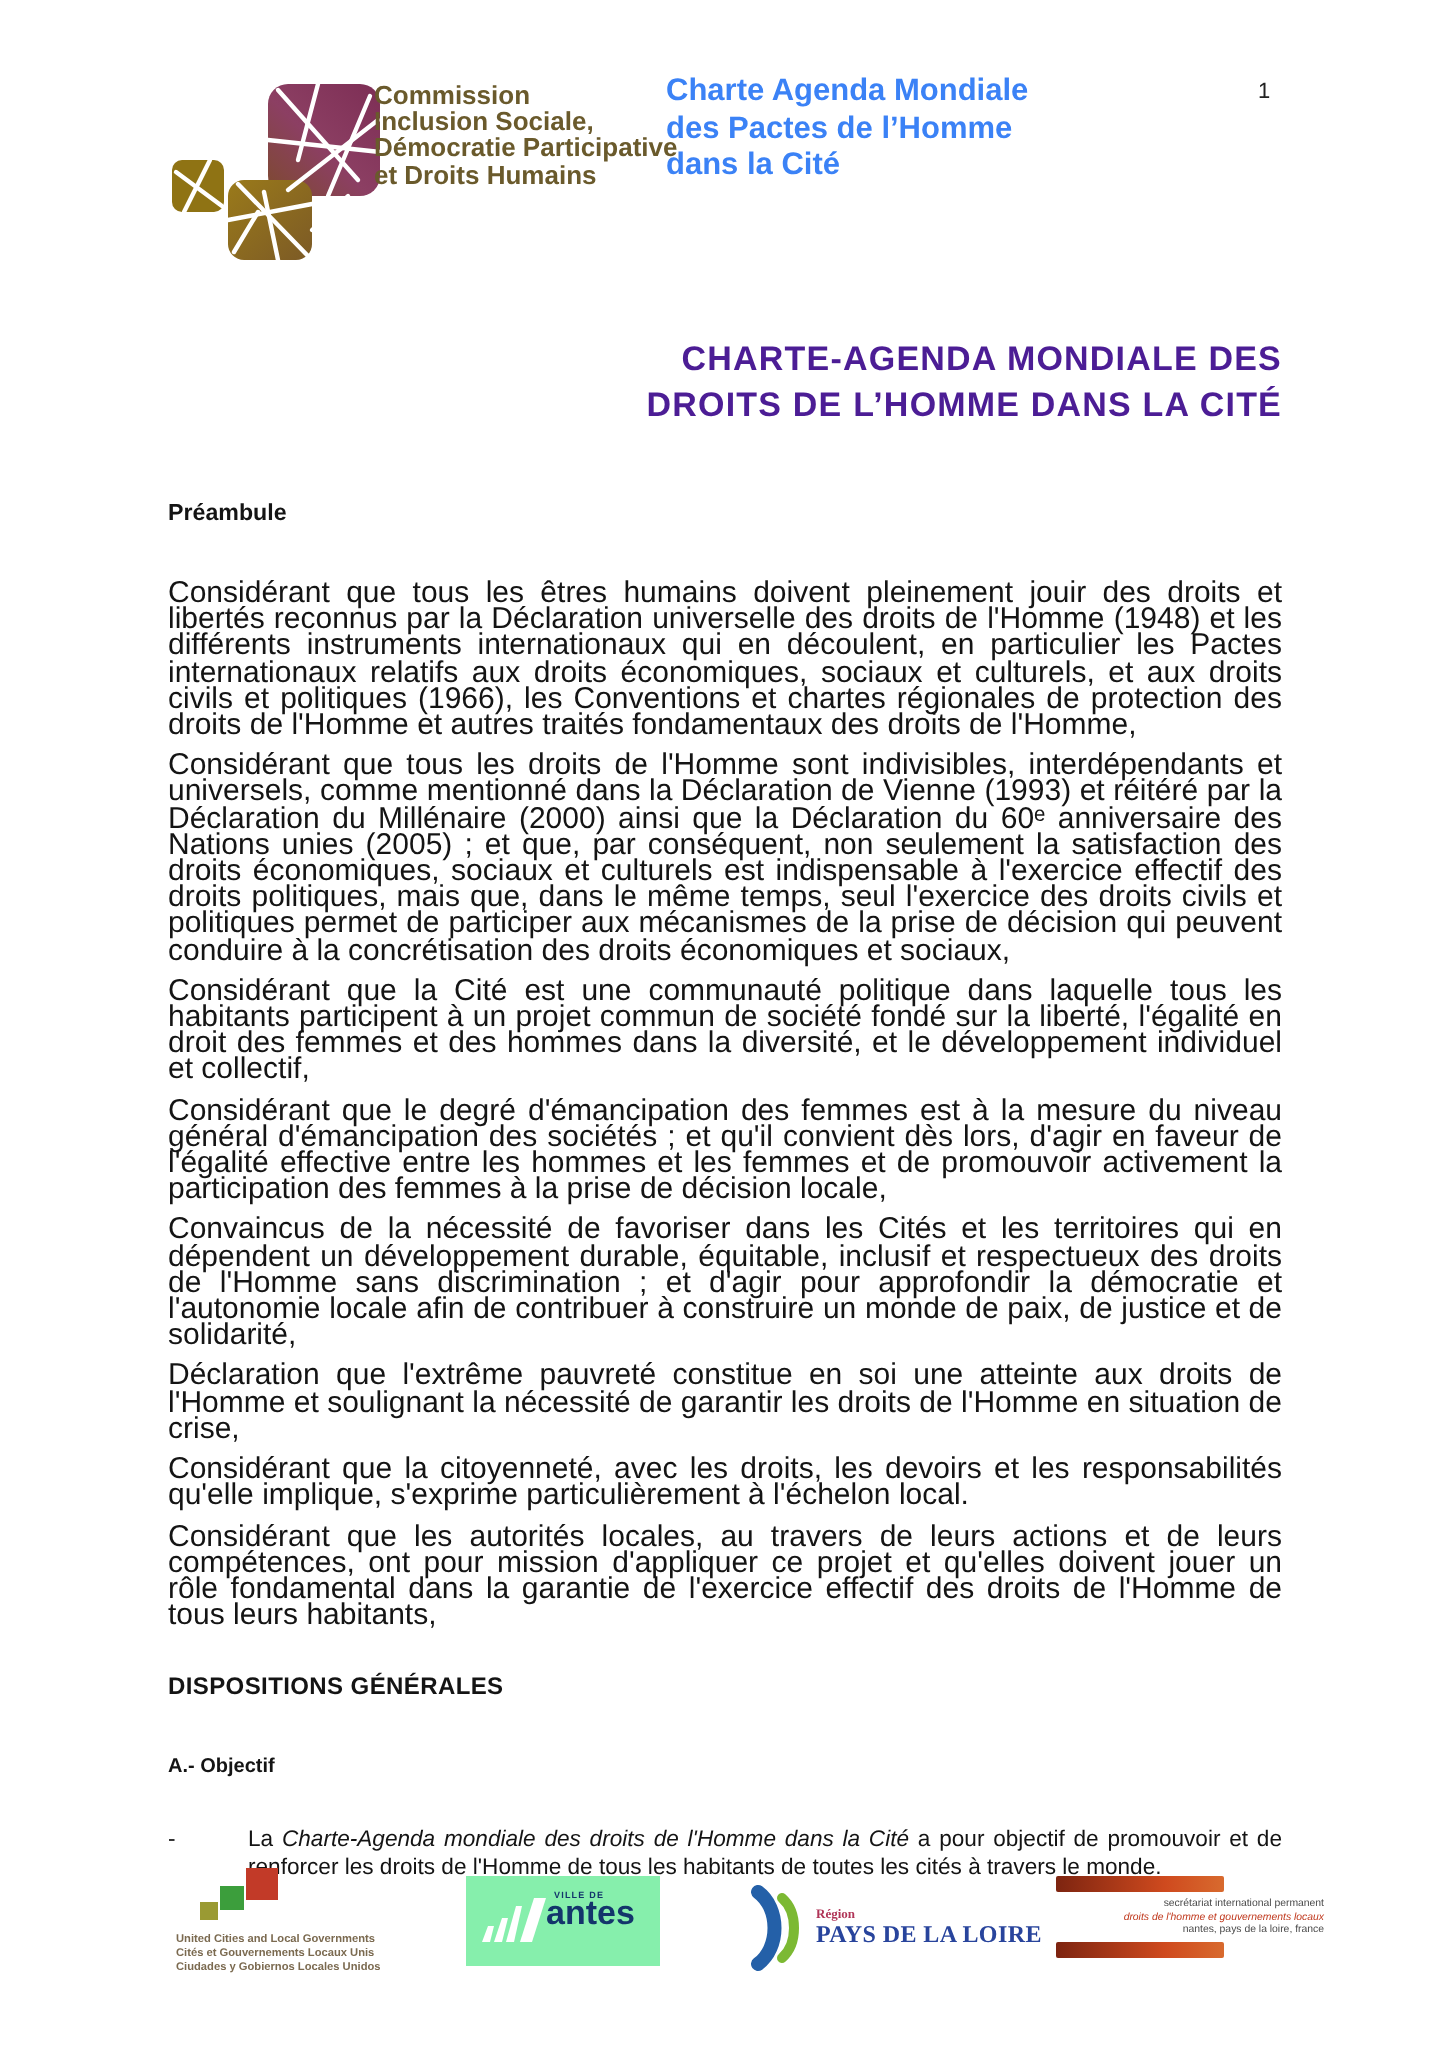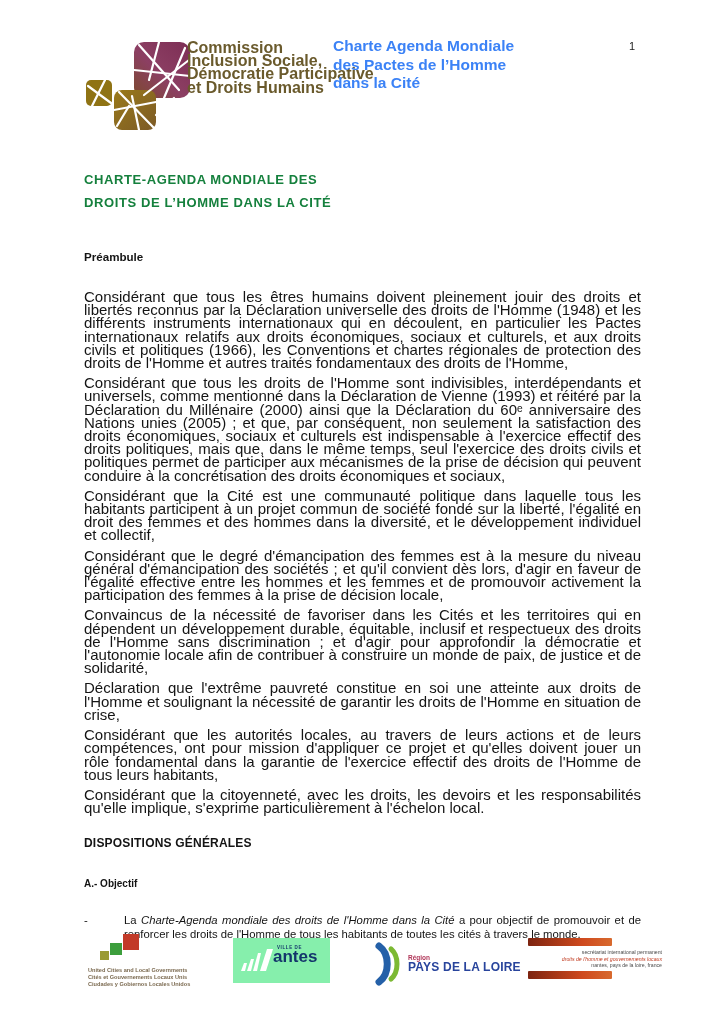--- a/index.html
+++ b/index.html
@@ -4,43 +4,43 @@
 <style>
   html,body{margin:0;padding:0;}
   body{
     width:724px;height:1024px;background:#ffffff;position:relative;
     font-family:"Liberation Sans", sans-serif;color:#141414;
     -webkit-font-smoothing:antialiased;
   }
   .abs{position:absolute;}
   
   .hdr-logo{left:84px;top:40px;}
-  .hdr-commission{left:187px;top:41px;font-weight:bold;font-size:16px;line-height:13.2px;color:#6a5a2c;}
+  .hdr-commission{left:187px;top:41px;font-weight:bold;font-size:13px;line-height:13.2px;color:#6a5a2c;}
   .hdr-charte{left:333px;top:37px;font-weight:bold;font-size:15.5px;line-height:18.5px;color:#3b82f6;}
   .hdr-pagenum{left:629px;top:40px;font-size:11px;color:#222;}
   
   .content{position:absolute;left:84px;top:168px;width:557px;}
-  .doc-title{margin:0 0 36px;text-align:left;font-weight:bold;font-size:13px;line-height:23px;letter-spacing:0.6px;color:#15803d;}
+  .doc-title{margin:0 0 36px;text-align:right;font-weight:bold;font-size:17px;line-height:23px;letter-spacing:0.6px;color:#4c1d95;}
   .h-preambule{margin:0 0 27px;font-weight:bold;font-size:11.6px;line-height:13px;}
   .para{margin:0 0 7px;font-size:15px;line-height:13.2px;text-align:justify;}
   .h-dispositions{margin:23px 0 0;font-weight:bold;font-size:12px;line-height:13px;letter-spacing:0.2px;}
   .h-objectif{margin:27px 0 0;font-weight:bold;font-size:10px;line-height:13px;}
   .objectif-item{margin-top:24px;display:flex;}
   .objectif-dash{width:40px;flex:0 0 40px;font-size:11.3px;line-height:13.2px;}
   .objectif-text{flex:1;font-size:11.3px;line-height:13.2px;text-align:justify;}
   .italic{font-style:italic;}
   
   .uclg{left:88px;top:934px;width:110px;}
   .uclg svg{margin-left:12px;display:block;}
   .uclg-text{margin-top:3px;font-size:5.6px;line-height:7.2px;color:#7b6a50;font-weight:bold;white-space:nowrap;}
   .nantes{left:233px;top:938px;width:97px;height:45px;background:#86efac;}
   .nantes-prefix{position:absolute;left:44px;top:7px;font-size:4.5px;font-weight:bold;color:#13356b;letter-spacing:0.6px;}
   .nantes-word{position:absolute;left:40px;top:9px;font-size:17px;font-weight:bold;color:#13356b;}
   .pays{left:374px;top:942px;display:flex;align-items:center;}
-  .pays-textblock{margin-left:4px;}
+  .pays-textblock{margin-left:4px;font-family:Liberation Serif, serif;}
   .pays-region{font-size:6.5px;font-weight:bold;color:#b03558;line-height:7px;}
   .pays-name{font-size:12px;font-weight:bold;color:#28449c;letter-spacing:0.2px;line-height:13px;}
   .spidh{left:528px;top:938px;width:134px;}
   .spidh-bar{height:8px;width:84px;background:linear-gradient(90deg,#7d2410,#cf4a1e 65%,#d86a2e);border-radius:1px;}
   .spidh-text{margin:3px 0 2px;text-align:right;font-size:5.2px;line-height:6.6px;}
   .spidh-l1,.spidh-l3{color:#4a4a4a;}
   .spidh-l2{color:#c0391e;font-style:italic;}
 </style>
 </head>
 <body>
@@ -100,22 +100,22 @@
   </h1>
 
   <div class="h-preambule">Préambule</div>
 
   <p class="para">Considérant que tous les êtres humains doivent pleinement jouir des droits et libertés reconnus par la Déclaration universelle des droits de l'Homme (1948) et les différents instruments internationaux qui en découlent, en particulier les Pactes internationaux relatifs aux droits économiques, sociaux et culturels, et aux droits civils et politiques (1966), les Conventions et chartes régionales de protection des droits de l'Homme et autres traités fondamentaux des droits de l'Homme,</p>
   <p class="para">Considérant que tous les droits de l'Homme sont indivisibles, interdépendants et universels, comme mentionné dans la Déclaration de Vienne (1993) et réitéré par la Déclaration du Millénaire (2000) ainsi que la Déclaration du 60ᵉ anniversaire des Nations unies (2005) ; et que, par conséquent, non seulement la satisfaction des droits économiques, sociaux et culturels est indispensable à l'exercice effectif des droits politiques, mais que, dans le même temps, seul l'exercice des droits civils et politiques permet de participer aux mécanismes de la prise de décision qui peuvent conduire à la concrétisation des droits économiques et sociaux,</p>
   <p class="para">Considérant que la Cité est une communauté politique dans laquelle tous les habitants participent à un projet commun de société fondé sur la liberté, l'égalité en droit des femmes et des hommes dans la diversité, et le développement individuel et collectif,</p>
   <p class="para">Considérant que le degré d'émancipation des femmes est à la mesure du niveau général d'émancipation des sociétés ; et qu'il convient dès lors, d'agir en faveur de l'égalité effective entre les hommes et les femmes et de promouvoir activement la participation des femmes à la prise de décision locale,</p>
   <p class="para">Convaincus de la nécessité de favoriser dans les Cités et les territoires qui en dépendent un développement durable, équitable, inclusif et respectueux des droits de l'Homme sans discrimination ; et d'agir pour approfondir la démocratie et l'autonomie locale afin de contribuer à construire un monde de paix, de justice et de solidarité,</p>
   <p class="para">Déclaration que l'extrême pauvreté constitue en soi une atteinte aux droits de l'Homme et soulignant la nécessité de garantir les droits de l'Homme en situation de crise,</p>
+  <p class="para">Considérant que la citoyenneté, avec les droits, les devoirs et les responsabilités qu'elle implique, s'exprime particulièrement à l'échelon local.</p>
   <p class="para">Considérant que les autorités locales, au travers de leurs actions et de leurs compétences, ont pour mission d'appliquer ce projet et qu'elles doivent jouer un rôle fondamental dans la garantie de l'exercice effectif des droits de l'Homme de tous leurs habitants,</p>
-  <p class="para">Considérant que la citoyenneté, avec les droits, les devoirs et les responsabilités qu'elle implique, s'exprime particulièrement à l'échelon local.</p>
 
   <div class="h-dispositions">DISPOSITIONS GÉNÉRALES</div>
   <div class="h-objectif">A.- Objectif</div>
 
   <div class="objectif-item">
     <div class="objectif-dash">-</div>
     <div class="objectif-text"><span>La </span><span class="italic">Charte-Agenda mondiale des droits de l'Homme dans la Cité</span><span> a pour objectif de promouvoir et de renforcer les droits de l'Homme de tous les habitants de toutes les cités à travers le monde.</span></div>
   </div>
 </div>
 

